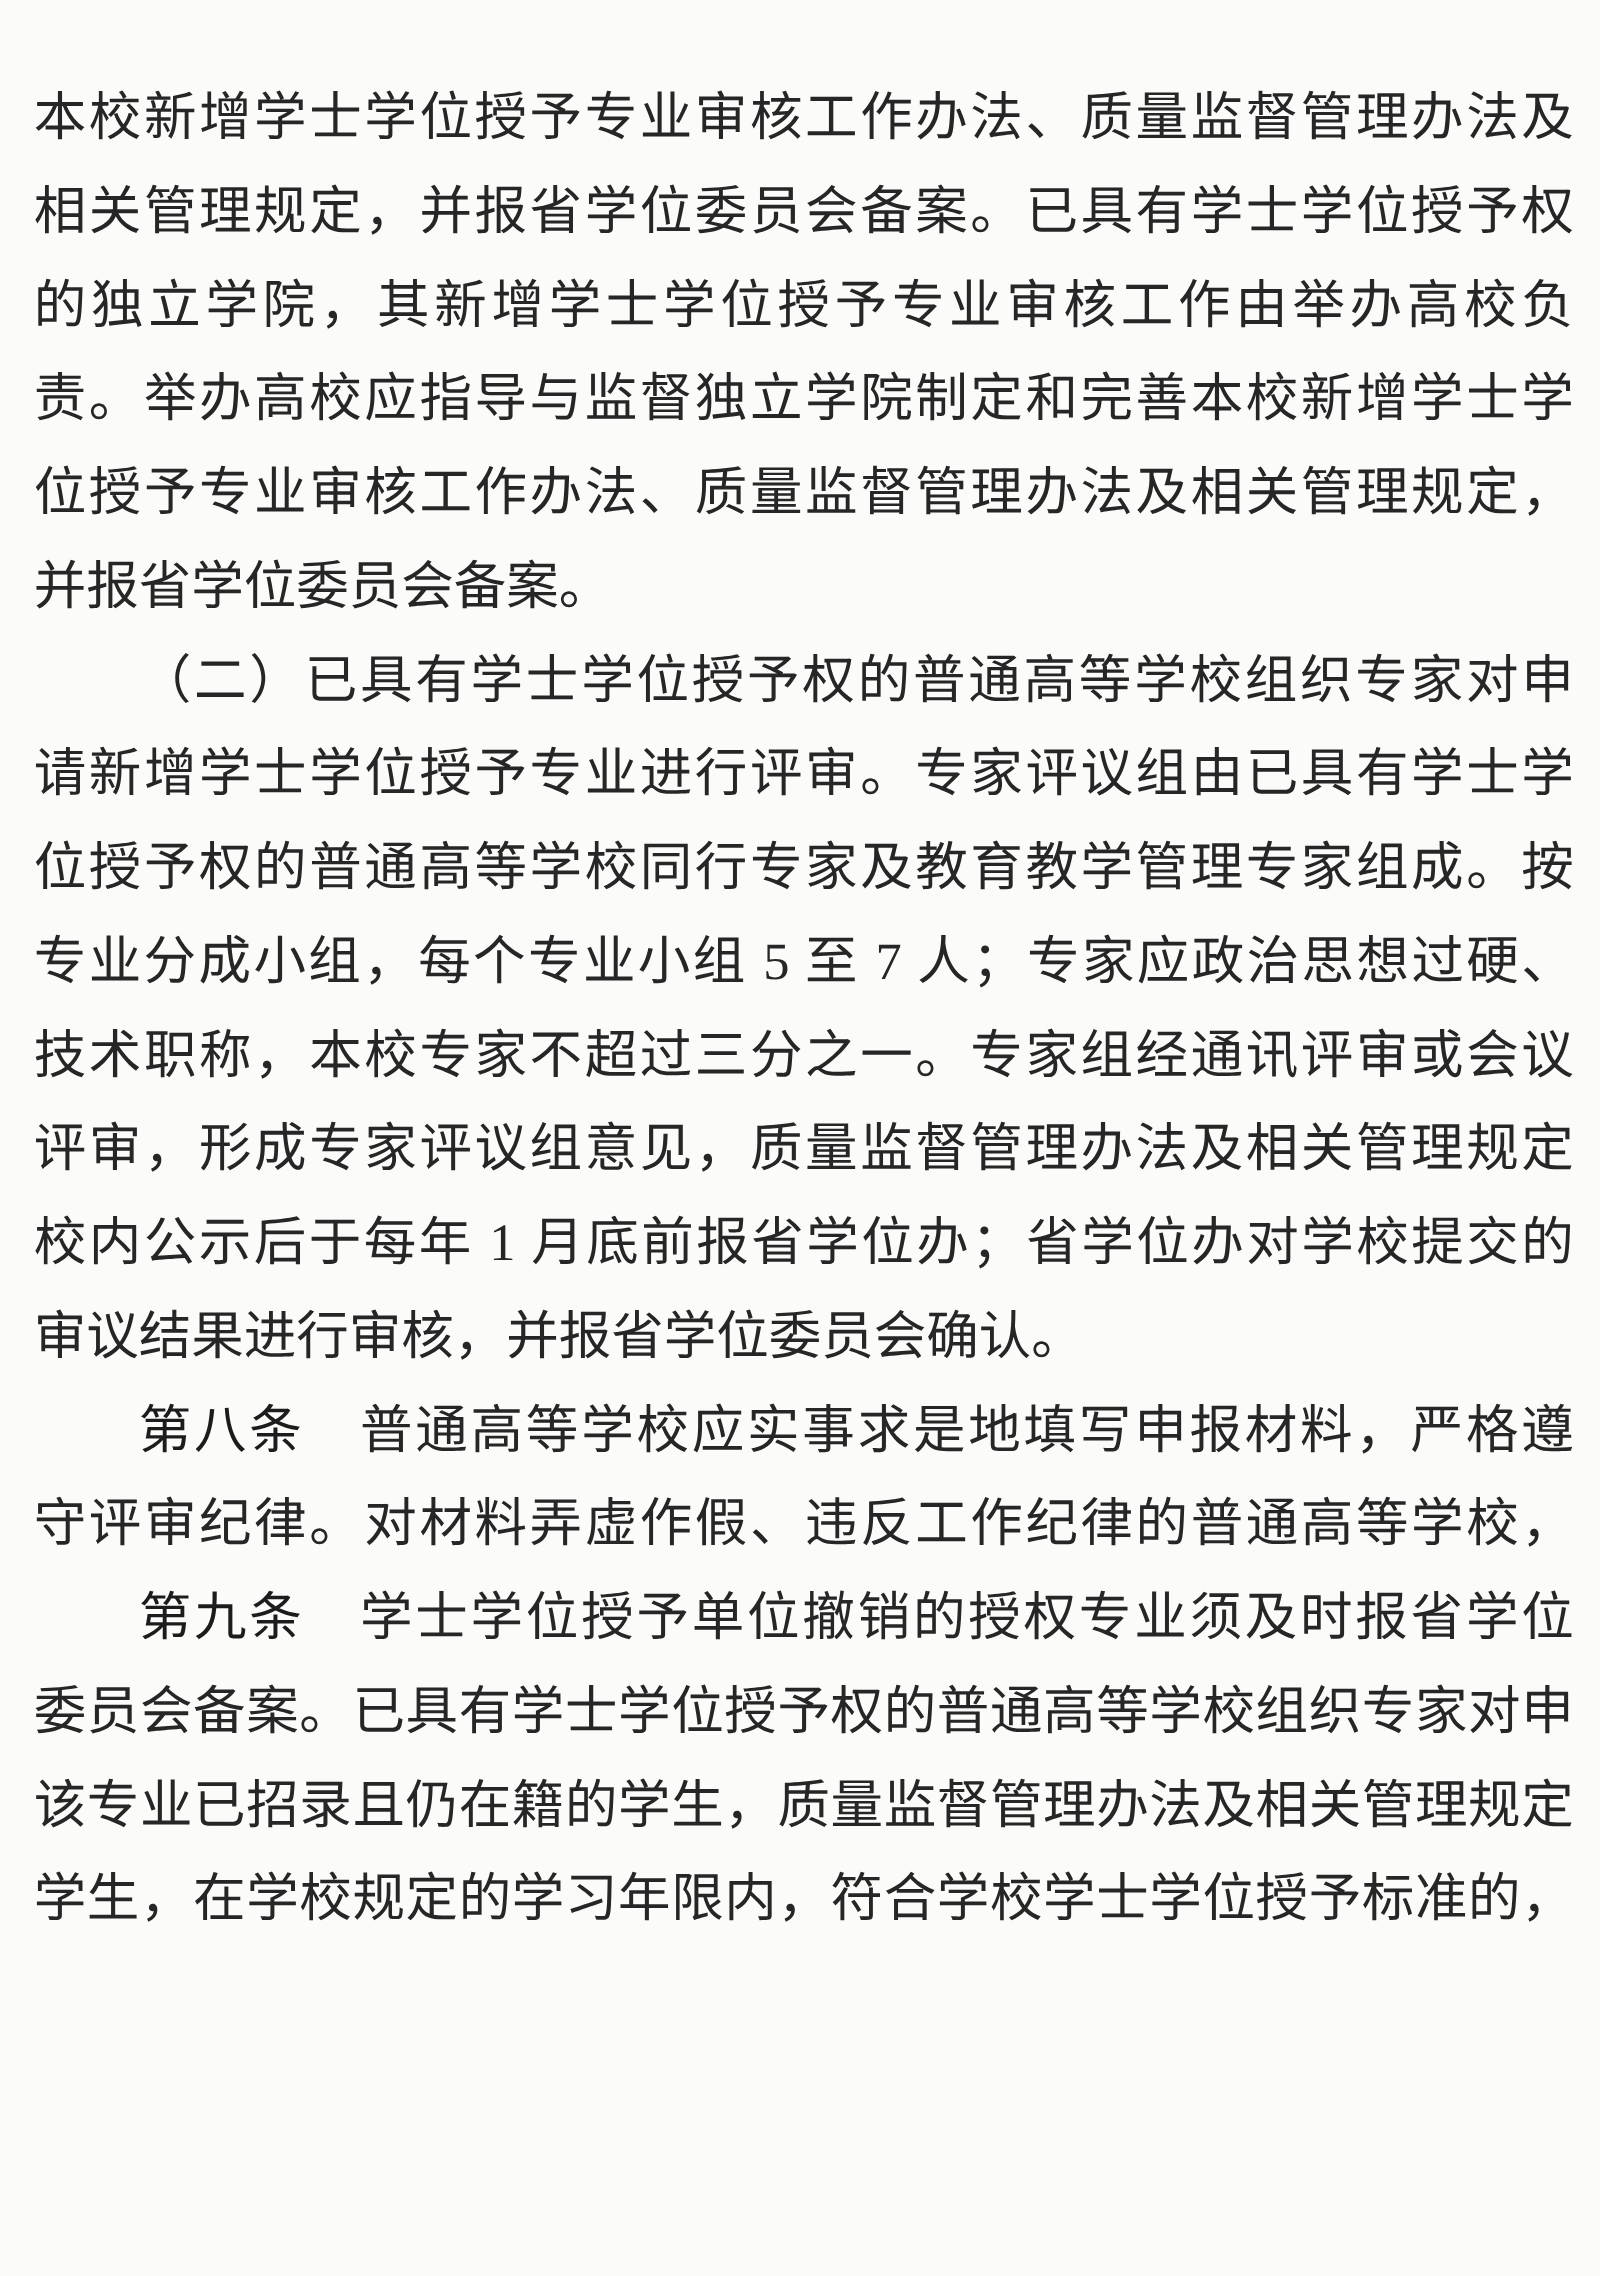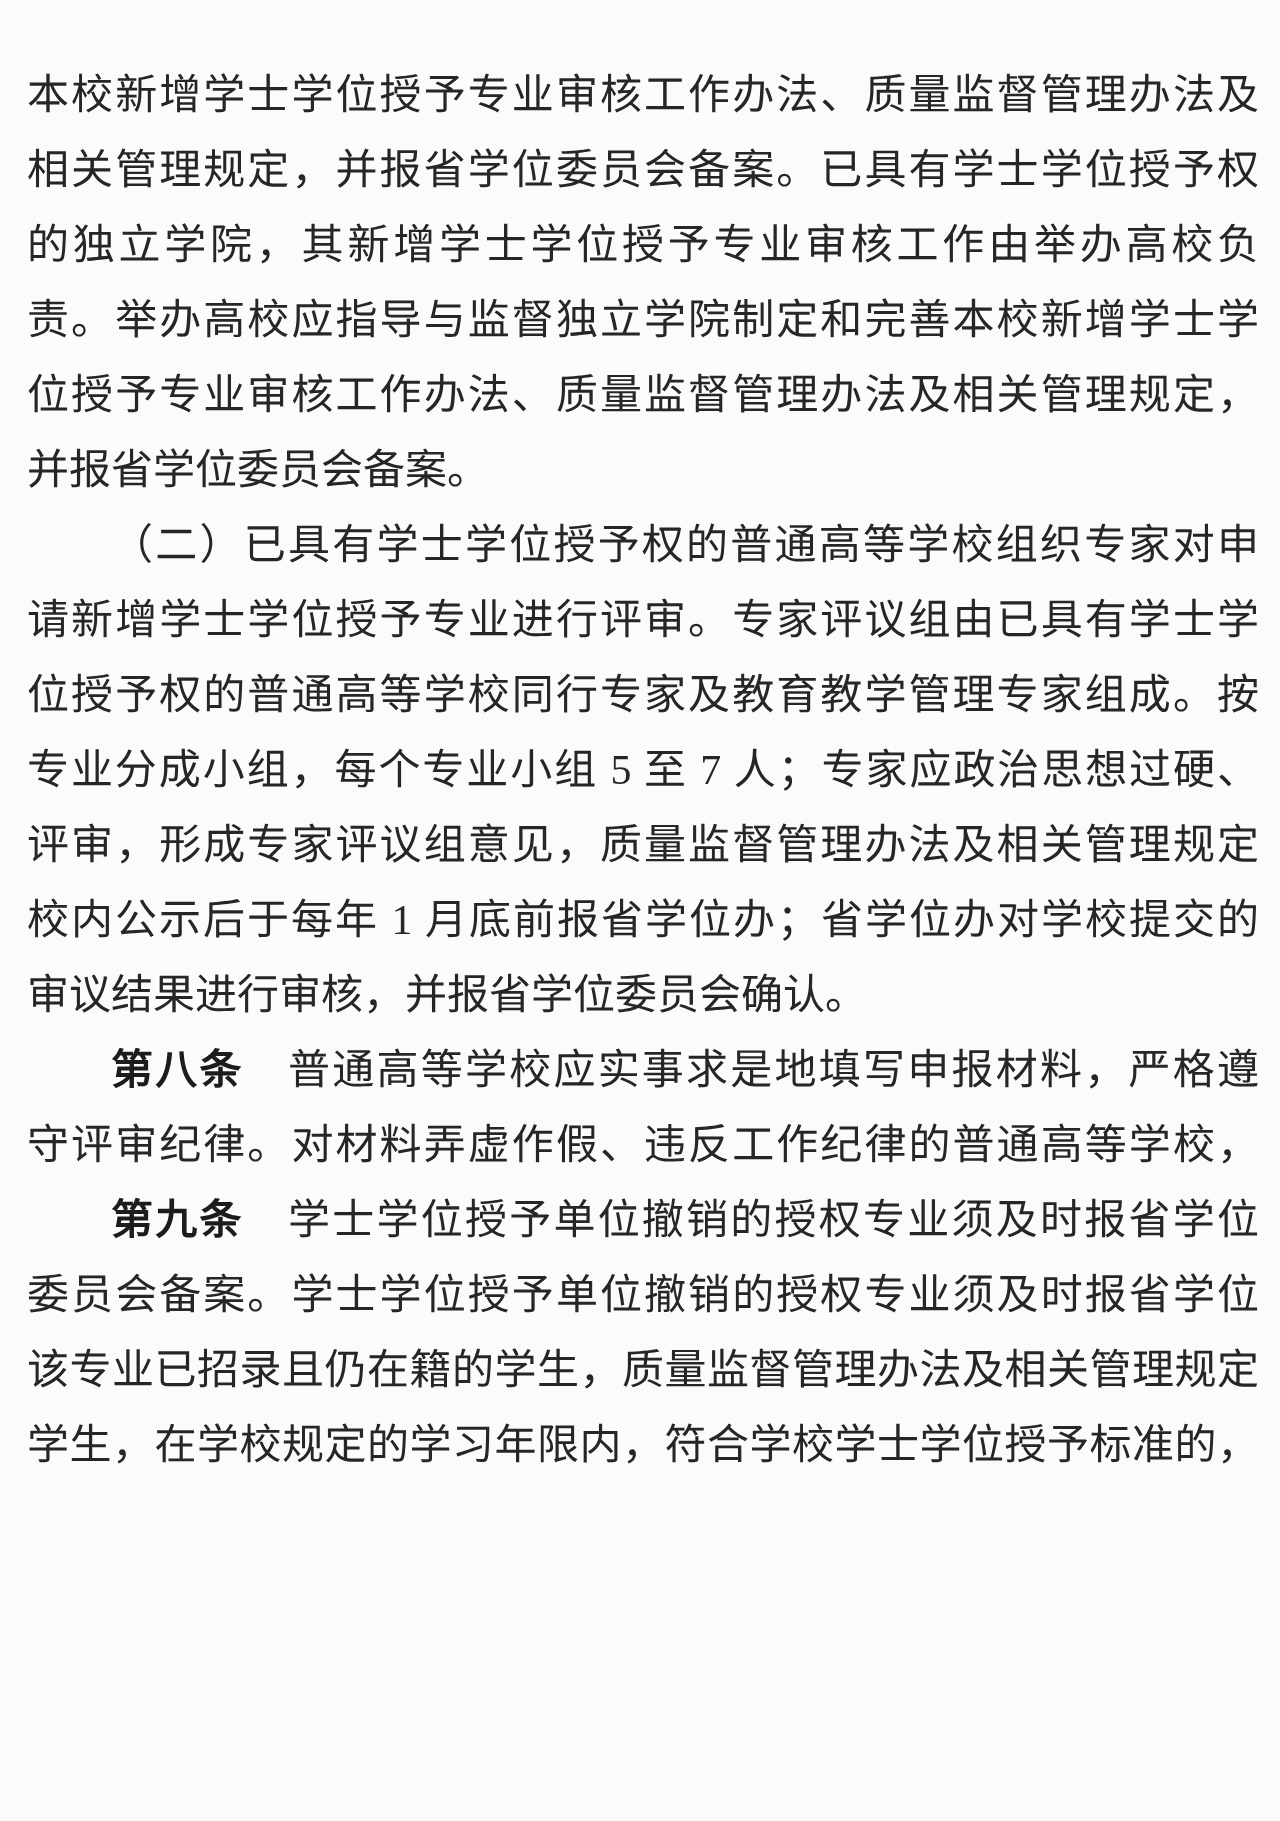--- a/index.html
+++ b/index.html
@@ -32,21 +32,21 @@
     text-align-last: justify;
     overflow: hidden;
   }
   .line.pend {
     text-align-last: left;
   }
   .line.ind {
     text-indent: 2em;
   }
   .term {
-    font-weight: bold;
+    font-weight: normal;
     color: #1c1c1c;
   }
   .pagenum {
     position: absolute;
     right: 52px;
     bottom: 14px;
     font-size: 38px;
     line-height: 40px;
     color: #303030;
     letter-spacing: 4px;
@@ -61,26 +61,27 @@
   <div class="line">相关管理规定，并报省学位委员会备案。已具有学士学位授予权</div>
   <div class="line">的独立学院，其新增学士学位授予专业审核工作由举办高校负</div>
   <div class="line">责。举办高校应指导与监督独立学院制定和完善本校新增学士学</div>
   <div class="line">位授予专业审核工作办法、质量监督管理办法及相关管理规定，</div>
   <div class="line pend">并报省学位委员会备案。</div>
 
   <div class="line ind">（二）已具有学士学位授予权的普通高等学校组织专家对申</div>
   <div class="line">请新增学士学位授予专业进行评审。专家评议组由已具有学士学</div>
   <div class="line">位授予权的普通高等学校同行专家及教育教学管理专家组成。按</div>
   <div class="line">专业分成小组，每个专业小组 5 至 7 人；专家应政治思想过硬、</div>
+  <div class="line">技术职称，本校专家不超过三分之一。专家组经通讯评审或会议</div>
   <div class="line">评审，形成专家评议组意见，质量监督管理办法及相关管理规定</div>
   <div class="line">校内公示后于每年 1 月底前报省学位办；省学位办对学校提交的</div>
   <div class="line pend">审议结果进行审核，并报省学位委员会确认。</div>
 
   <div class="line ind"><span class="term">第八条</span><span>　普通高等学校应实事求是地填写申报材料，严格遵</span></div>
   <div class="line">守评审纪律。对材料弄虚作假、违反工作纪律的普通高等学校，</div>
 
   <div class="line ind"><span class="term">第九条</span><span>　学士学位授予单位撤销的授权专业须及时报省学位</span></div>
-  <div class="line">委员会备案。学士学位授予单位撤销的授权专业须及时报省学位</div>
+  <div class="line">委员会备案。已具有学士学位授予权的普通高等学校组织专家对申</div>
   <div class="line">该专业已招录且仍在籍的学生，质量监督管理办法及相关管理规定</div>
   <div class="line">学生，在学校规定的学习年限内，符合学校学士学位授予标准的，</div>
 
   <div class="pagenum">— 5 —</div>
 </div>
 
 </body></html>

